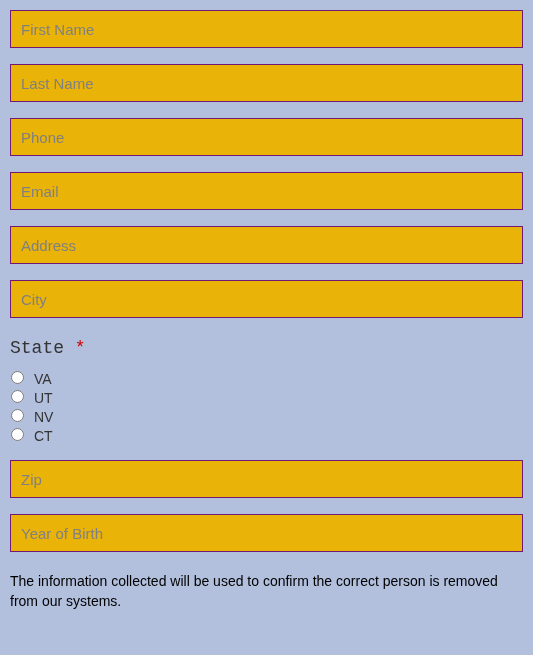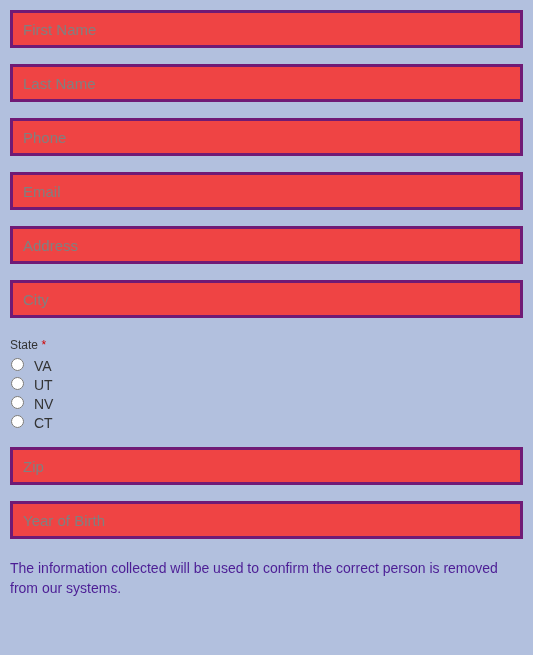--- a/index.html
+++ b/index.html
@@ -13,41 +13,42 @@
       width: 533px;
       min-height: 655px;
       padding: 10px;
     }
     .form-container {
       width: 100%;
     }
     .form-input {
       width: 100%;
       height: 38px;
-      border: 3px solid #701a75;
-      background: #ef4444;
+      border: 1px solid #701a75;
+      background: #eab308;
       padding: 6px 10px;
       font-size: 15px;
       color: #333;
       margin-bottom: 16px;
       outline: none;
       font-family: Arial, Helvetica, sans-serif;
     }
     .form-input::placeholder {
       color: #808080;
     }
     .radio-section {
       margin-bottom: 16px;
       margin-top: 4px;
     }
     .radio-label {
-      font-size: 12px;
+      font-size: 18px;
       color: #333;
       display: block;
-      margin-bottom: 6px;
+      margin-bottom: 13px;
+      font-family: Liberation Mono, monospace;
     }
     .required-star {
       color: #d00000;
     }
     .radio-option {
       display: flex;
       align-items: flex-start;
       margin-bottom: 3px;
       padding-left: 1px;
     }
@@ -55,21 +56,21 @@
       margin-right: 10px;
       width: 13px;
       height: 13px;
     }
     .radio-option span {
       font-size: 14px;
       color: #333;
     }
     .disclaimer {
       font-size: 14px;
-      color: #4c1d95;
+      color: #000000;
       line-height: 1.4;
       margin-top: 4px;
     }
   </style>
 </head>
 <body>
 
 <div class="form-container">
 
   <input type="text" class="form-input" placeholder="First Name" style="">

